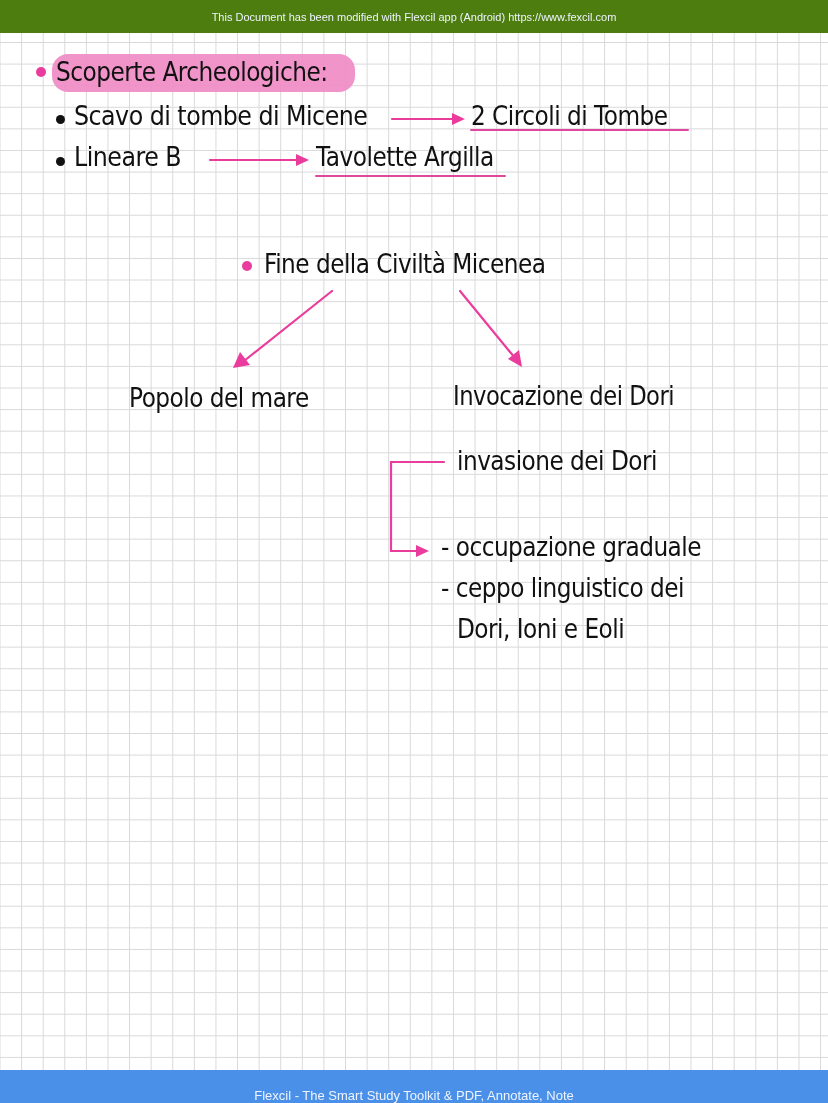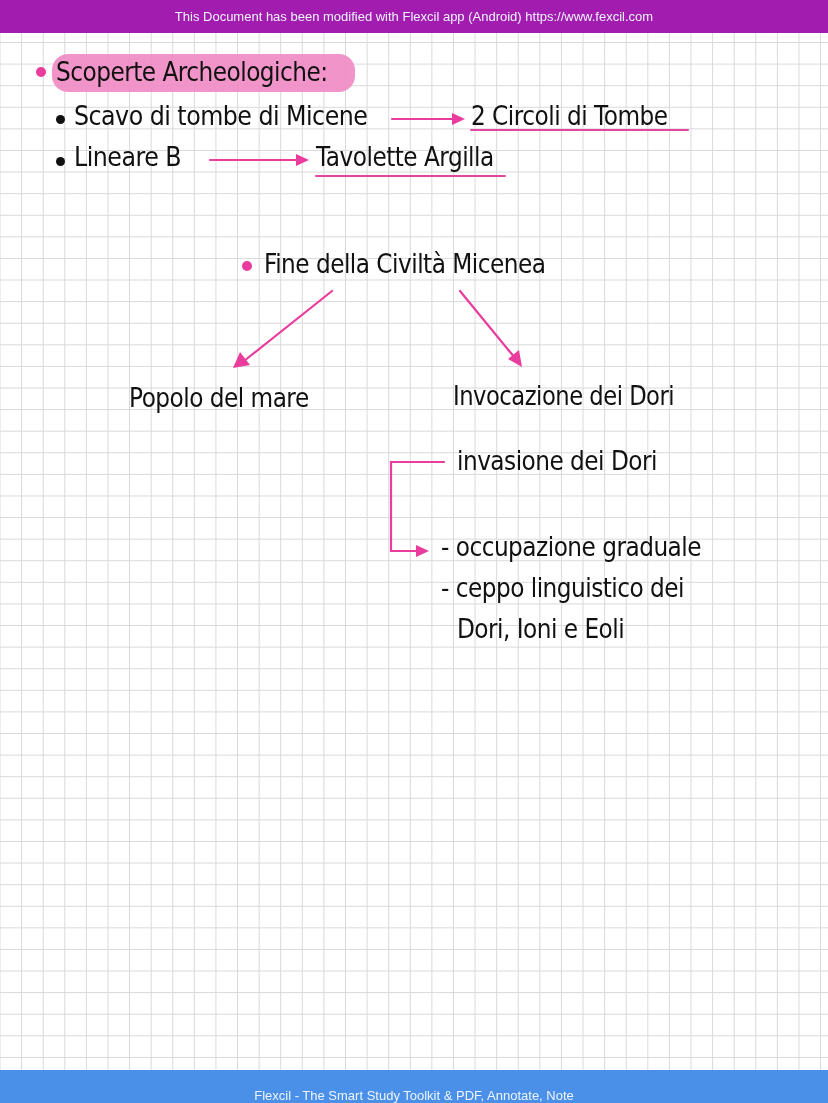--- a/index.html
+++ b/index.html
@@ -1,22 +1,22 @@
 <!DOCTYPE html>
 <html><head>
   <meta charset="utf-8">
   <style>
     * { margin: 0; padding: 0; box-sizing: border-box; }
     html, body { width: 828px; height: 1103px; overflow: hidden; background: #ffffff; }
     body { position: relative; font-family: "DejaVu Sans", sans-serif; }
 
     .top-bar {
       position: absolute; left: 0; top: 0; width: 828px; height: 33px;
-      background: #a21caf; color: #eef4ff;
-      font-family: "Liberation Sans", sans-serif; font-size: 13px;
+      background: #4d7c0f; color: #eef4ff;
+      font-family: "Liberation Sans", sans-serif; font-size: 11px;
       display: flex; align-items: center; justify-content: center;
     }
     .bottom-bar {
       position: absolute; left: 0; top: 1070px; width: 828px; height: 51px;
       background: #4a90e8; color: #eef4ff;
       font-family: "Liberation Sans", sans-serif; font-size: 13px;
       display: flex; align-items: center; justify-content: center;
     }
 
     .page {

